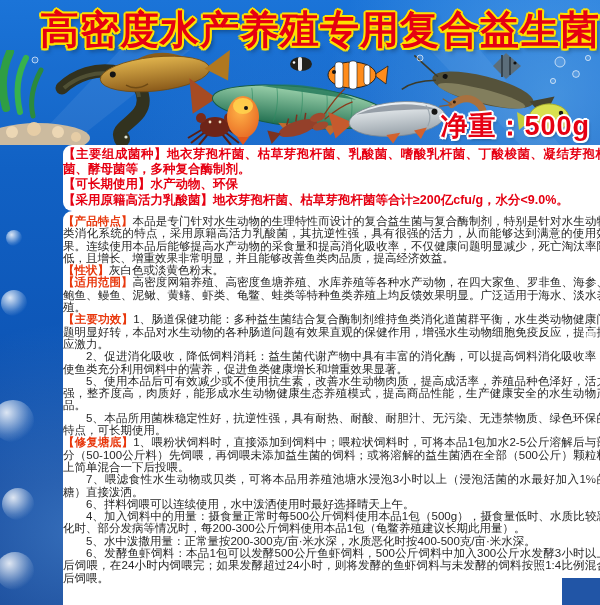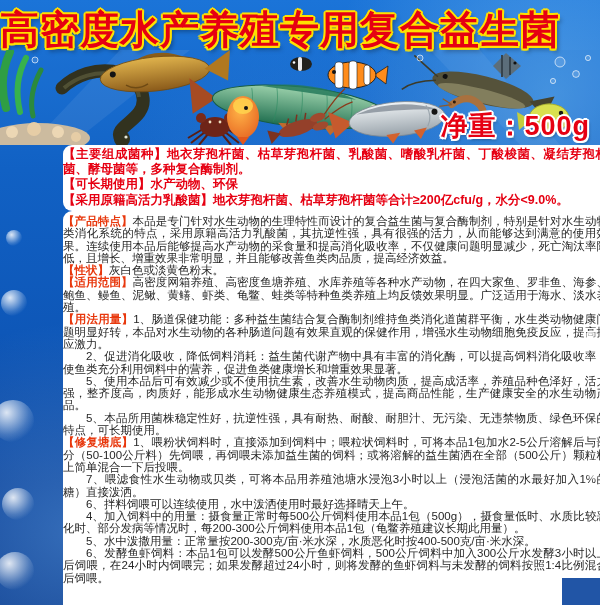--- a/index.html
+++ b/index.html
@@ -11,21 +11,21 @@
   .label{position:relative;width:600px;height:605px;overflow:hidden;
     background:
       radial-gradient(circle at 12% 88%, rgba(130,195,255,.35), transparent 28%),
       radial-gradient(circle at 92% 16%, rgba(150,215,255,.40), transparent 30%),
       radial-gradient(circle at 50% 40%, rgba(90,160,240,.25), transparent 45%),
       linear-gradient(180deg,#1b74d8 0%, #1161c4 28%, var(--ocean-blue) 55%, #0a3f96 80%, #0a3a8c 100%);
   }
   .bubble{position:absolute;border-radius:50%;
     background:radial-gradient(circle at 35% 30%, rgba(255,255,255,.85), rgba(255,255,255,.18) 55%, rgba(255,255,255,0) 75%);
     pointer-events:none;}
-  .title{position:absolute;top:3px;left:0;width:600px;text-align:left;margin:0;
+  .title{position:absolute;top:3px;left:0;width:600px;text-align:right;margin:0;
     font-size:39px;font-weight:bold;letter-spacing:1px;color:var(--title-red);
     text-shadow:-2px 0 0 var(--title-outline-yellow),2px 0 0 var(--title-outline-yellow),
       0 -2px 0 var(--title-outline-yellow),0 2px 0 var(--title-outline-yellow),
       -1.5px -1.5px 0 var(--title-outline-yellow),1.5px -1.5px 0 var(--title-outline-yellow),
       -1.5px 1.5px 0 var(--title-outline-yellow),1.5px 1.5px 0 var(--title-outline-yellow),
       3px 4px 4px rgba(0,0,0,.35);
     white-space:nowrap;}
   .fish-scene{position:absolute;top:50px;left:0;width:600px;height:95px;}
   .net-weight{position:absolute;top:108px;right:10px;margin:0;
     font-size:27px;font-weight:bold;letter-spacing:1px;color:var(--title-red);
@@ -222,21 +222,21 @@
       <div class="section">
         <p class="para"><span class="sec-head">【产品特点】</span>本品是专门针对水生动物的生理特性而设计的复合益生菌与复合酶制剂，特别是针对水生动物类消化系统的特点，采用原籍高活力乳酸菌，其抗逆性强，具有很强的活力，从而能够达到满意的使用效果。连续使用本品后能够提高水产动物的采食量和提高消化吸收率，不仅健康问题明显减少，死亡淘汰率降低，且增长、增重效果非常明显，并且能够改善鱼类肉品质，提高经济效益。</p>
       </div>
       <div class="section">
         <p class="para"><span class="sec-head">【性状】</span>灰白色或淡黄色粉末。</p>
       </div>
       <div class="section">
         <p class="para"><span class="sec-head">【适用范围】</span>高密度网箱养殖、高密度鱼塘养殖、水库养殖等各种水产动物，在四大家鱼、罗非鱼、海参、鲍鱼、鳗鱼、泥鳅、黄鳝、虾类、龟鳖、蛙类等特种鱼类养殖上均反馈效果明显。广泛适用于海水、淡水养殖。</p>
       </div>
       <div class="section">
-        <p class="para"><span class="sec-head">【用法用量】</span>1、肠道保健功能：多种益生菌结合复合酶制剂维持鱼类消化道菌群平衡，水生类动物健康问题明显好转，本品对水生动物的各种肠道问题有效果直观的保健作用，增强水生动物细胞免疫反应，提高抗应激力。</p>
+        <p class="para"><span class="sec-head">【主要功效】</span>1、肠道保健功能：多种益生菌结合复合酶制剂维持鱼类消化道菌群平衡，水生类动物健康问题明显好转，本品对水生动物的各种肠道问题有效果直观的保健作用，增强水生动物细胞免疫反应，提高抗应激力。</p>
         <p class="para indent">2、促进消化吸收，降低饲料消耗：益生菌代谢产物中具有丰富的消化酶，可以提高饲料消化吸收率，使鱼类充分利用饲料中的营养，促进鱼类健康增长和增重效果显著。</p>
         <p class="para indent">5、使用本品后可有效减少或不使用抗生素，改善水生动物肉质，提高成活率，养殖品种色泽好，活力强，整齐度高，肉质好，能形成水生动物健康生态养殖模式，提高商品性能，生产健康安全的水生动物产品。</p>
         <p class="para indent">5、本品所用菌株稳定性好，抗逆性强，具有耐热、耐酸、耐胆汁、无污染、无违禁物质、绿色环保的特点，可长期使用。</p>
       </div>
       <div class="section">
         <p class="para"><span class="sec-head">【修复塘底】</span>1、喂粉状饲料时，直接添加到饲料中；喂粒状饲料时，可将本品1包加水2-5公斤溶解后与部分（50-100公斤料）先饲喂，再饲喂未添加益生菌的饲料；或将溶解的益生菌洒在全部（500公斤）颗粒料上简单混合一下后投喂。</p>
         <p class="para indent">7、喂滤食性水生动物或贝类，可将本品用养殖池塘水浸泡3小时以上（浸泡活菌的水最好加入1%的糖）直接泼洒。</p>
         <p class="para indent">6、拌料饲喂可以连续使用，水中泼洒使用时最好选择晴天上午。</p>
         <p class="para indent">4、加入饲料中的用量：摄食量正常时每500公斤饲料使用本品1包（500g），摄食量低时、水质比较恶化时、部分发病等情况时，每200-300公斤饲料使用本品1包（龟鳖养殖建议长期此用量）。</p>
         <p class="para indent">5、水中泼撒用量：正常量按200-300克/亩·米水深，水质恶化时按400-500克/亩·米水深。</p>

